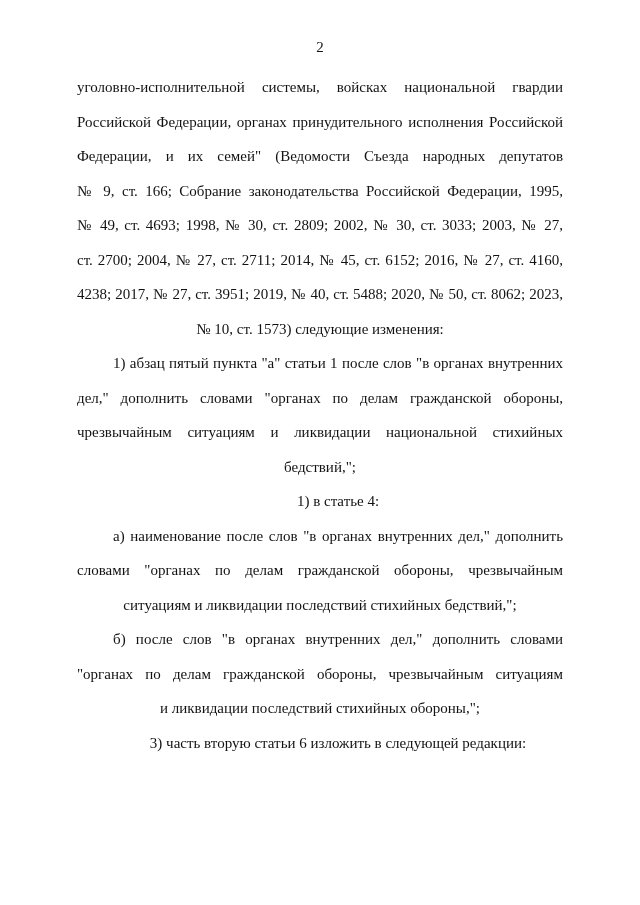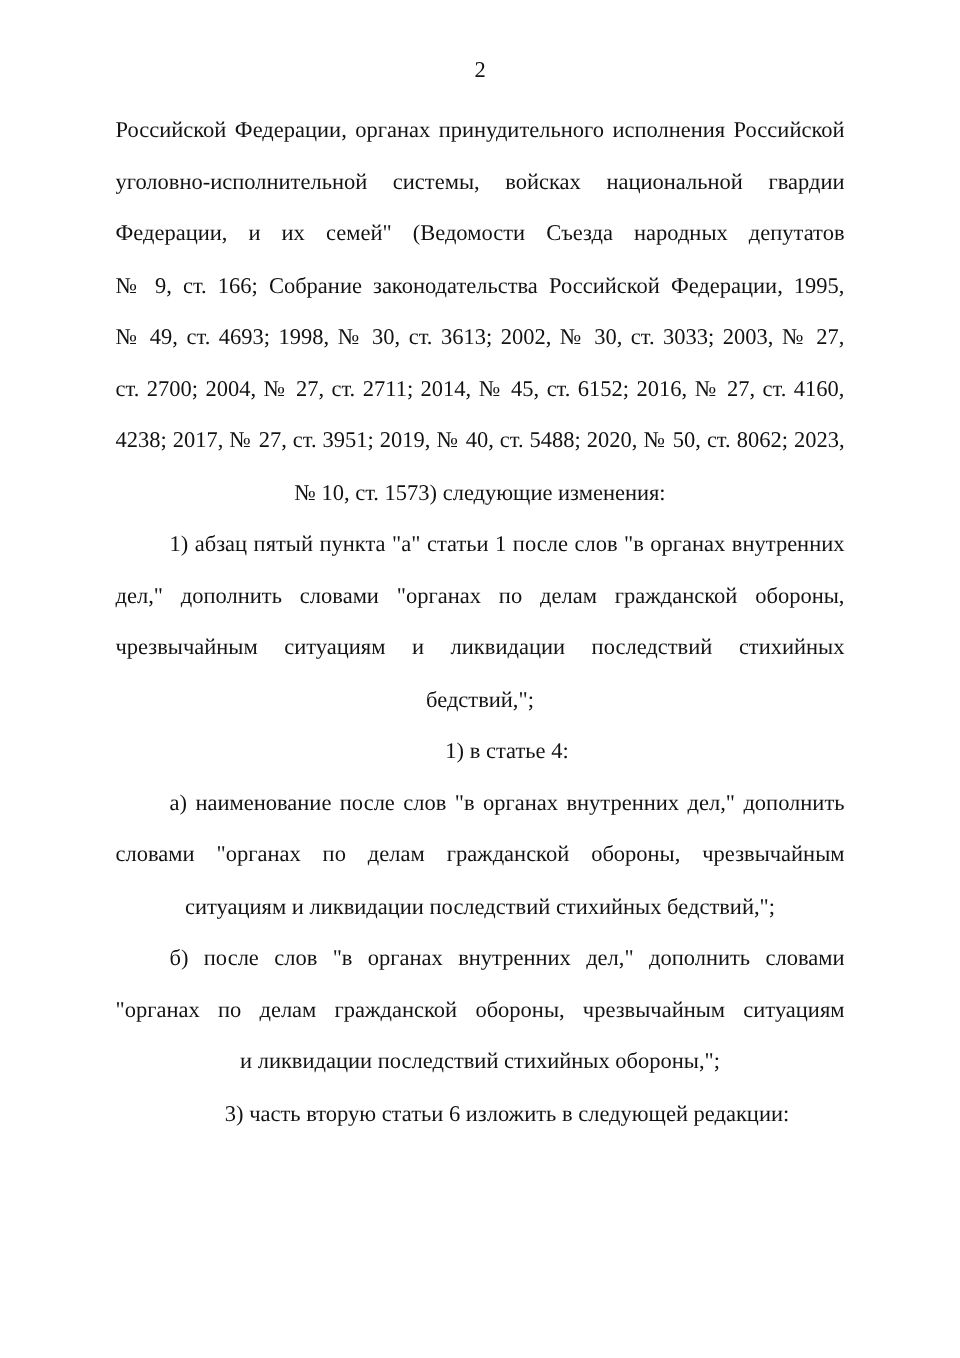--- a/index.html
+++ b/index.html
@@ -38,31 +38,31 @@
   .ln.ind {
     text-indent: 36px;
   }
 </style>
 </head>
 <body>
 
 <div class="page">
   <div class="pagenum">2</div>
   <div class="body">
+    <div class="ln j">уголовно-исполнительной системы, войсках национальной гвардии</div>
     <div class="ln j">Российской Федерации, органах принудительного исполнения Российской</div>
-    <div class="ln j">уголовно-исполнительной системы, войсках национальной гвардии</div>
     <div class="ln j">Федерации, и их семей" (Ведомости Съезда народных депутатов</div>
     <div class="ln j">№ 9, ст. 166; Собрание законодательства Российской Федерации, 1995,</div>
-    <div class="ln j">№ 49, ст. 4693; 1998, № 30, ст. 3613; 2002, № 30, ст. 3033; 2003, № 27,</div>
+    <div class="ln j">№ 49, ст. 4693; 1998, № 30, ст. 2809; 2002, № 30, ст. 3033; 2003, № 27,</div>
     <div class="ln j">ст. 2700; 2004, № 27, ст. 2711; 2014, № 45, ст. 6152; 2016, № 27, ст. 4160,</div>
     <div class="ln j">4238; 2017, № 27, ст. 3951; 2019, № 40, ст. 5488; 2020, № 50, ст. 8062; 2023,</div>
     <div class="ln">№ 10, ст. 1573) следующие изменения:</div>
     <div class="ln j ind">1) абзац пятый пункта "а" статьи 1 после слов "в органах внутренних</div>
     <div class="ln j">дел," дополнить словами "органах по делам гражданской обороны,</div>
-    <div class="ln j">чрезвычайным ситуациям и ликвидации последствий стихийных</div>
+    <div class="ln j">чрезвычайным ситуациям и ликвидации национальной стихийных</div>
     <div class="ln">бедствий,";</div>
     <div class="ln ind">1) в статье 4:</div>
     <div class="ln j ind">а) наименование после слов "в органах внутренних дел," дополнить</div>
     <div class="ln j">словами "органах по делам гражданской обороны, чрезвычайным</div>
     <div class="ln">ситуациям и ликвидации последствий стихийных бедствий,";</div>
     <div class="ln j ind">б) после слов "в органах внутренних дел," дополнить словами</div>
     <div class="ln j">"органах по делам гражданской обороны, чрезвычайным ситуациям</div>
     <div class="ln">и ликвидации последствий стихийных обороны,";</div>
     <div class="ln ind">3) часть вторую статьи 6 изложить в следующей редакции:</div>
   </div>

